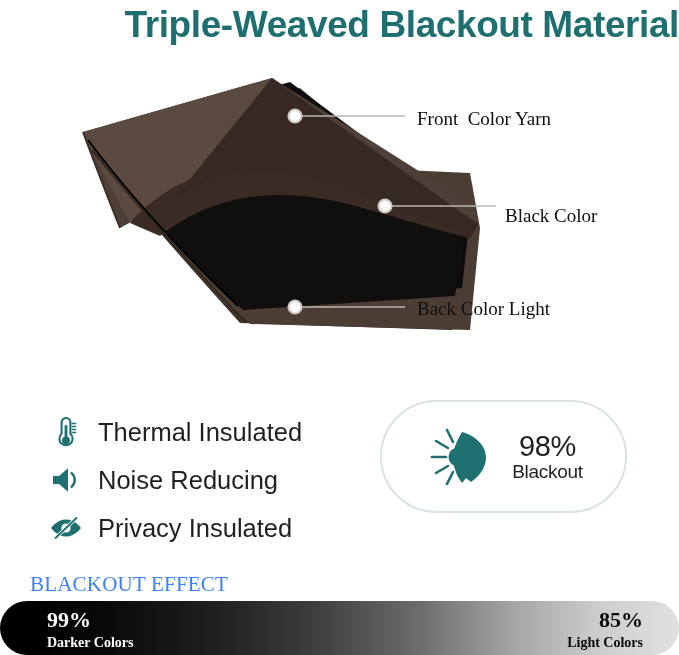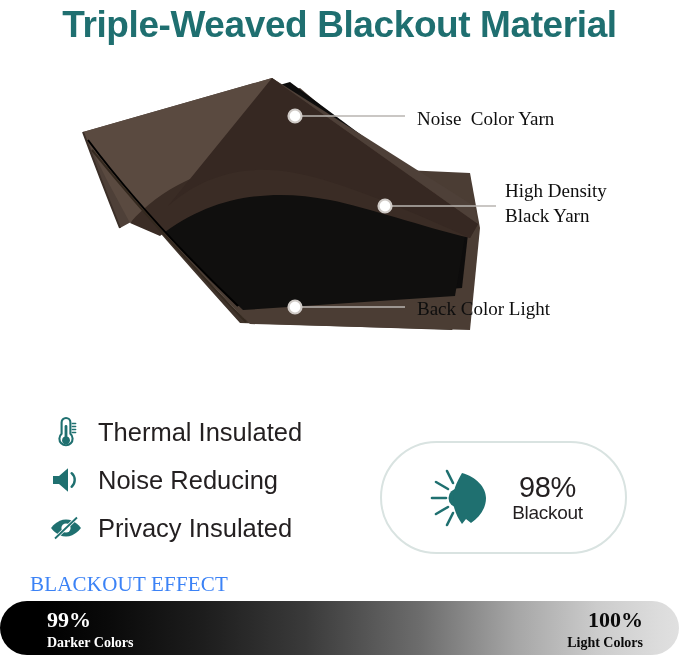--- a/index.html
+++ b/index.html
@@ -16,21 +16,21 @@
   }
 
   
   .title {
     position: absolute;
     top: 0px;
     left: 0;
     width: 679px;
     height: 52px;
     line-height: 50px;
-    text-align: center;
+    text-align: right;
     font-family: "Liberation Sans", sans-serif;
     font-weight: bold;
     font-size: 37px;
     letter-spacing: -0.4px;
     color: #1f6f70;
     white-space: nowrap;
   }
 
   
   .fabric-area {
@@ -84,21 +84,21 @@
     font-size: 25.5px;
     color: #231f20;
     margin-left: 10px;
     white-space: nowrap;
   }
 
   
   .badge {
     position: absolute;
     left: 380px;
-    top: 441px;
+    top: 400px;
     width: 247px;
     height: 113px;
     border: 2px solid #d9e3e1;
     border-radius: 57px;
     background: #ffffff;
     display: flex;
     align-items: center;
     justify-content: center;
     box-sizing: border-box;
   }
@@ -215,23 +215,23 @@
     <line x1="302" y1="38" x2="405" y2="38" stroke="#b9b4b0" stroke-width="1.6"></line>
     <circle cx="295" cy="38" r="6.5" fill="#ffffff" stroke="#cfcac6" stroke-width="2.2"></circle>
 
     <line x1="392" y1="128" x2="496" y2="128" stroke="#b9b4b0" stroke-width="1.6"></line>
     <circle cx="385" cy="128" r="6.5" fill="#ffffff" stroke="#cfcac6" stroke-width="2.2"></circle>
 
     <line x1="302" y1="229" x2="405" y2="229" stroke="#b9b4b0" stroke-width="1.6"></line>
     <circle cx="295" cy="229" r="6.5" fill="#ffffff" stroke="#cfcac6" stroke-width="2.2"></circle>
   </svg>
 
-  <div class="callout-label" id="label-front">Noise  Color Yarn</div>
-
-  <div class="callout-label" id="label-high"><span>High Density</span><br><span>Black Yarn</span></div>
+  <div class="callout-label" id="label-front">Front  Color Yarn</div>
+
+  <div class="callout-label" id="label-high"><br><span>Black Color</span></div>
 
   <div class="callout-label" id="label-back">Back Color Light</div>
 </div>
 
 <div class="features">
 
   <div class="feature-row">
     <span class="feature-icon">
       <svg width="26" height="34" viewBox="0 0 26 34">
         <path d="M13 3 a4.4 4.4 0 0 1 4.4 4.4 v11.4 a6.6 6.6 0 1 1 -8.8 0 V7.4 A4.4 4.4 0 0 1 13 3 Z" fill="none" stroke="#1f7070" stroke-width="2.1"></path>
@@ -293,16 +293,16 @@
 </div>
 
 <div class="effect-heading">BLACKOUT EFFECT</div>
 
 <div class="effect-bar">
   <div class="effect-left">
     <span class="effect-pct">99%</span>
     <span class="effect-sub">Darker Colors</span>
   </div>
   <div class="effect-right">
-    <span class="effect-pct">100%</span>
+    <span class="effect-pct">85%</span>
     <span class="effect-sub">Light Colors</span>
   </div>
 </div>
 
 </body></html>

